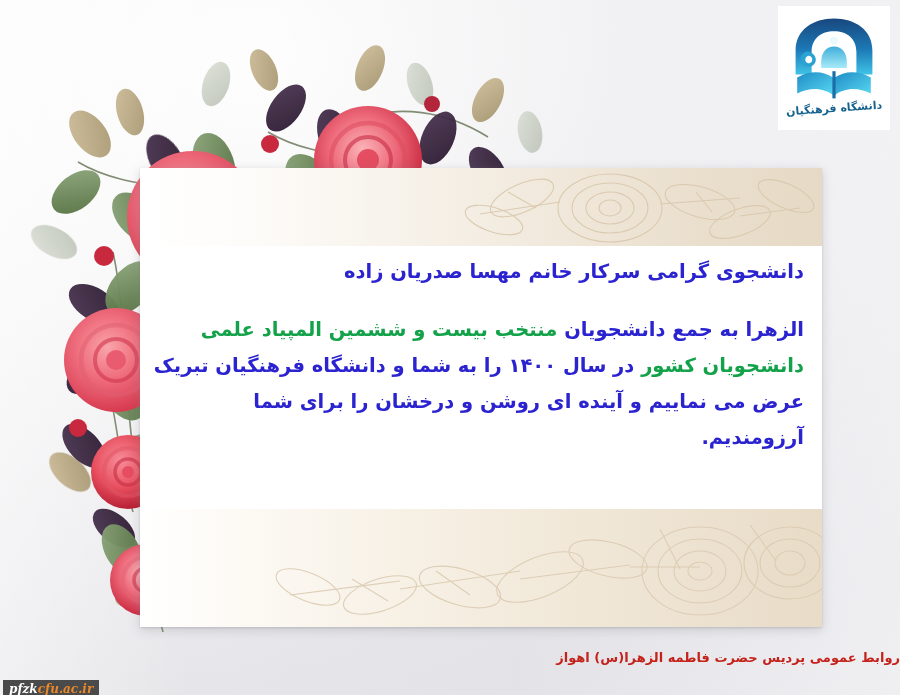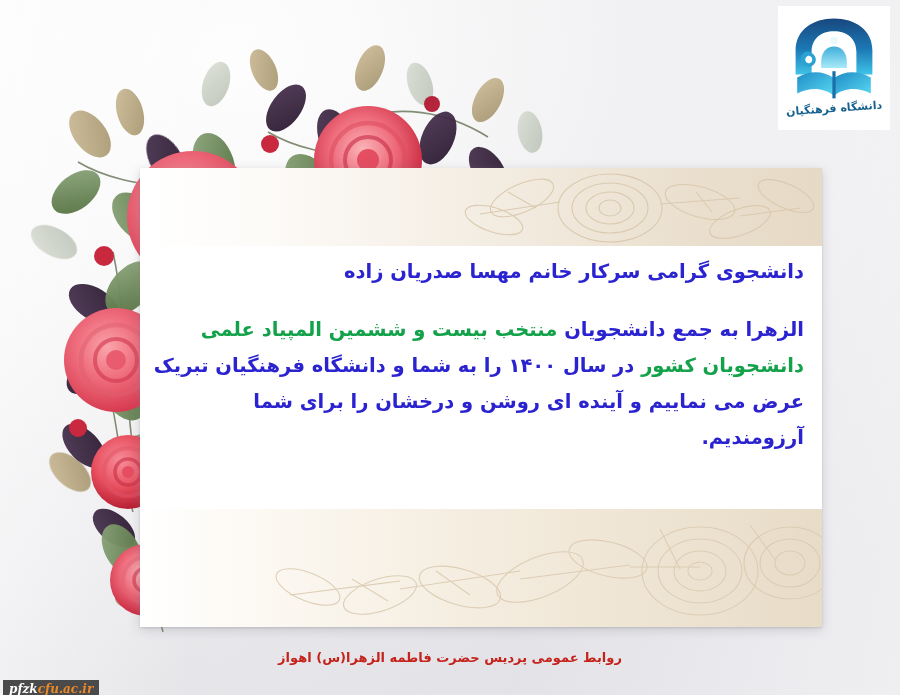--- a/index.html
+++ b/index.html
@@ -102,21 +102,21 @@
   #msg-greeting{ margin-bottom:22px; }
   #msg-body{ }
 
   .c-blue  { color:#2a23cf; }
   .c-green { color:#13a24a; }
 
   
   #footer-credit{
     position:absolute;
     left:0; right:0; top:650px;
-    text-align:center;
+    text-align:right;
     color:#c4221b;
     font-size:13px;
     font-weight:bold;
     direction:rtl;
   }
 
   
   #watermark{
     position:absolute; left:3px; top:663px;
     background:#4a4a4a;

